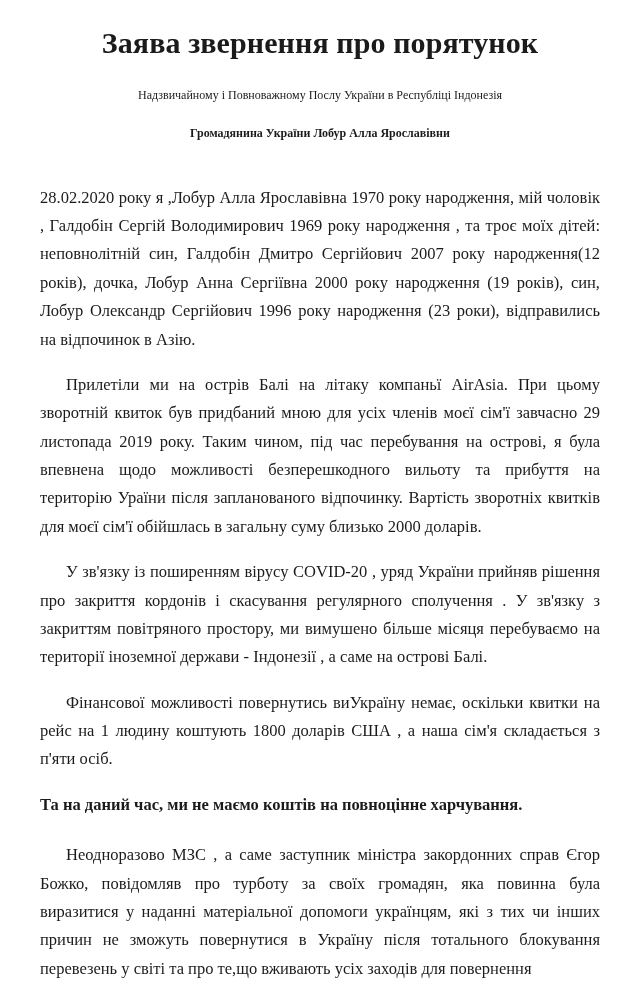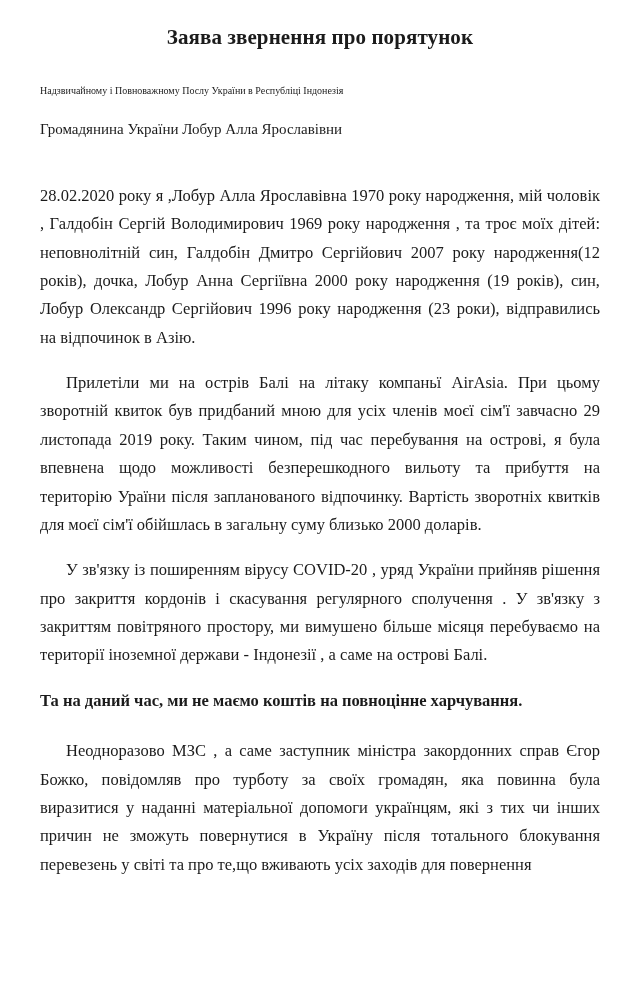--- a/index.html
+++ b/index.html
@@ -15,36 +15,37 @@
     color: #1b1b1b;
   }
   .page {
     width: 640px;
     height: 995px;
     box-sizing: border-box;
     padding: 18px 40px 0 40px;
     background: #ffffff;
   }
   .doc-title {
-    font-size: 21px;
+    font-size: 30px;
     font-weight: bold;
     text-align: center;
     letter-spacing: 0.1px;
     margin: 6px 0 0 0;
     line-height: 1.25;
   }
   .addressee {
-    font-size: 10px;
-    text-align: left;
-    margin: 34px 0 0 0;
+    font-size: 12px;
+    text-align: center;
+    margin: 26px 0 0 0;
     line-height: 1.3;
   }
   .from-line {
-    font-size: 15px;
-    font-weight: normal;
+    font-size: 12px;
+    font-weight: bold;
+    text-align: center;
     margin: 23px 0 0 0;
     line-height: 1.3;
   }
   .body-block {
     margin-top: 42px;
   }
   p.para {
     font-size: 16.5px;
     line-height: 1.72;
     text-align: justify;
@@ -73,17 +74,18 @@
   <h1 class="doc-title">Заява звернення про порятунок</h1>
 
   <div class="addressee">Надзвичайному і Повноважному Послу України в Республіці Індонезія</div>
 
   <div class="from-line">Громадянина України Лобур Алла Ярославівни</div>
 
   <div class="body-block">
     <p class="para no-indent">28.02.2020 року я ,Лобур Алла Ярославівна 1970 року народження, мій чоловік , Галдобін Сергій Володимирович 1969 року народження , та троє моїх дітей: неповнолітній син, Галдобін Дмитро Сергійович 2007 року народження(12 років), дочка, Лобур Анна Сергіївна 2000 року народження (19 років), син, Лобур Олександр Сергійович 1996 року народження (23 роки), відправились на відпочинок в Азію.</p>
     <p class="para">Прилетіли ми на острів Балі на літаку компаньї AirAsia. При цьому зворотній квиток був придбаний мною для усіх членів моєї сім'ї завчасно 29 листопада 2019 року. Таким чином, під час перебування на острові, я була впевнена щодо можливості безперешкодного вильоту та прибуття на територію Ураїни після запланованого відпочинку. Вартість зворотніх квитків для моєї сім'ї обійшлась в загальну суму близько 2000 доларів.</p>
     <p class="para">У зв'язку із поширенням вірусу COVID-20 , уряд України прийняв рішення про закриття кордонів і скасування регулярного сполучення . У зв'язку з закриттям повітряного простору, ми вимушено більше місяця перебуваємо на території іноземної держави - Індонезії , а саме на острові Балі.</p>
+    <p class="para">Фінансової можливості повернутись виУкраїну немає, оскільки квитки на рейс на 1 людину коштують 1800 доларів США , а наша сім'я складається з п'яти осіб.</p>
     <p class="para bold">Та на даний час, ми не маємо коштів на повноцінне харчування.</p>
     <p class="para last">Неодноразово МЗС , а саме заступник міністра закордонних справ Єгор Божко, повідомляв про турботу за своїх громадян, яка повинна була виразитися у наданні матеріальної допомоги українцям, які з тих чи інших причин не зможуть повернутися в Україну після тотального блокування перевезень у світі та про те,що вживають усіх заходів для повернення</p>
   </div>
 
 </div>
 
 </body></html>

